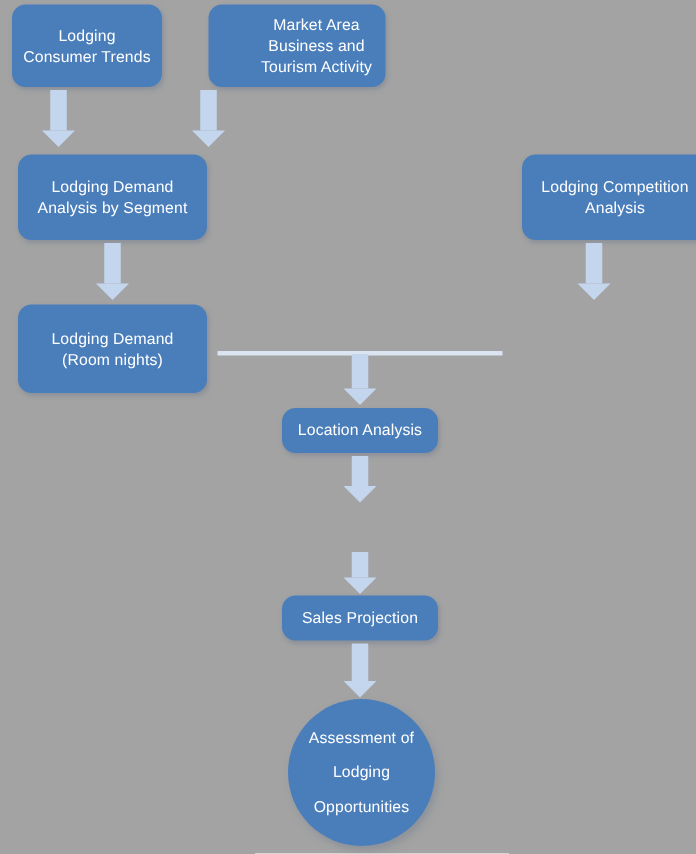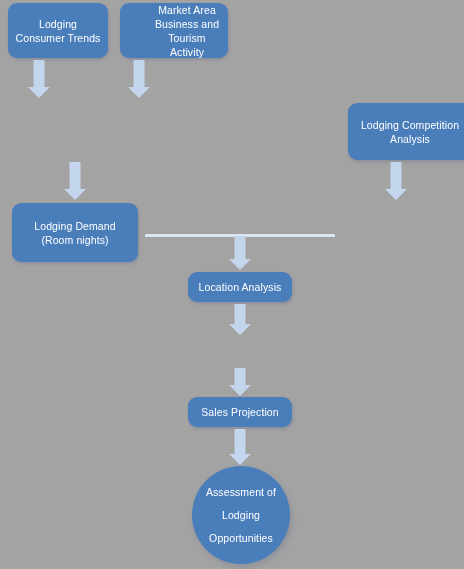--- a/index.html
+++ b/index.html
@@ -80,34 +80,37 @@
 </style>
 </head>
 <body>
 
 <div id="canvas">
 
   <div class="node" style="left:8px; top:3px; width:100px; height:55px;">
     <span>Lodging Consumer Trends</span>
   </div>
 
-  <div class="node" style="left:120px; top:3px; width:108px; height:55px;padding-left:32px;">
+  <div class="node" style="left:139px; top:3px; width:118px; height:55px;padding-left:32px;">
     <span>Market Area Business and Tourism Activity</span>
   </div>
 
   <div class="arrow" style="left:28px; top:60px; width:22px; height:38px;">
     <div class="shaft" style="height:27px;"></div>
     <div class="head"></div>
   </div>
 
   <div class="arrow" style="left:128px; top:60px; width:22px; height:38px;">
     <div class="shaft" style="height:27px;"></div>
     <div class="head"></div>
   </div>
 
+  <div class="node" style="left:12px; top:103px; width:126px; height:57px;">
+    <span>Lodging Demand Analysis by Segment</span>
+  </div>
 
   <div class="node" style="left:348px; top:103px; width:124px; height:57px;">
     <span>Lodging Competition Analysis</span>
   </div>
 
   <div class="arrow" style="left:64px; top:162px; width:22px; height:38px;">
     <div class="shaft" style="height:27px;"></div>
     <div class="head"></div>
   </div>
 

